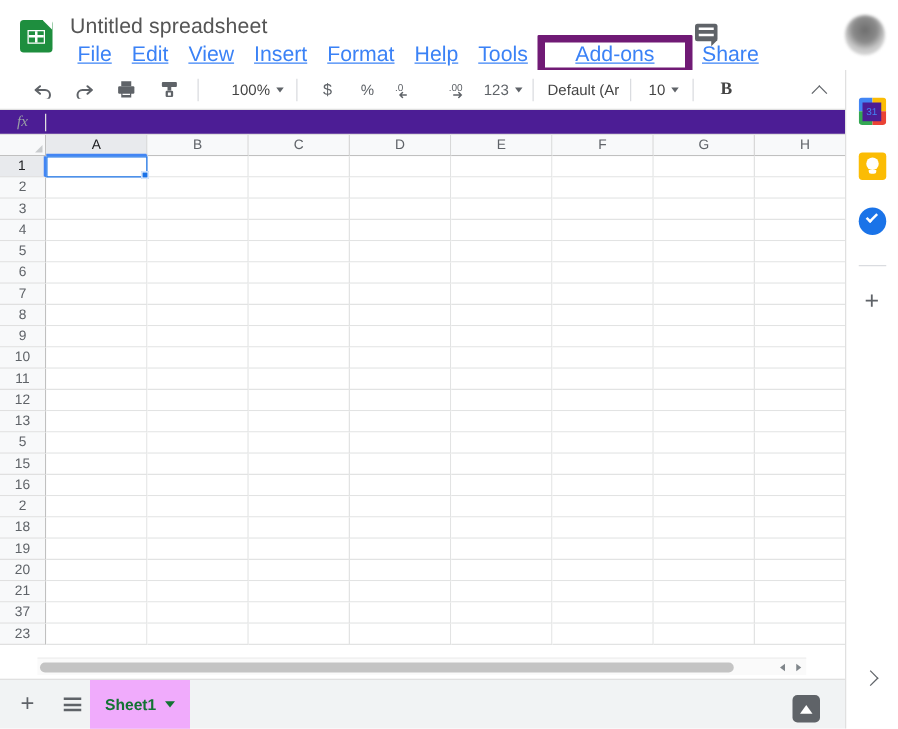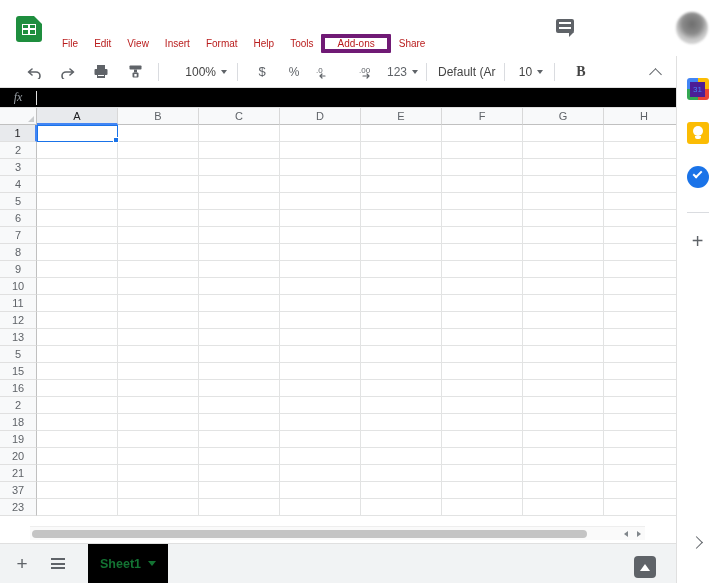--- a/index.html
+++ b/index.html
@@ -39,25 +39,25 @@
   .doc-title {
     position: absolute; left: 56px; top: 11px;
     font-size: 17px; color: #555; letter-spacing: 0.1px;
     white-space: nowrap;
   }
   .menubar {
     position: absolute; left: 54px; top: 34px;
     display: flex; align-items: center; height: 19px;
   }
   .menu-item {
-    font-size: 10px; color: #b91c1c; padding: 2px 8px;
-    white-space: nowrap; cursor: default;
+    font-size: 17px; color: #3b82f6; padding: 2px 8px;
+    white-space: nowrap; cursor: default; text-decoration: underline;
   }
   .menu-item.highlighted {
-    border: 4px solid #701a75; padding: 0 12px; border-radius: 1px;
+    border: 6px solid #701a75; padding: 0 24px; border-radius: 1px;
   }
 
   .comment-icon {
     position: absolute; left: 556px; top: 19px; width: 18px; height: 16px;
     cursor: pointer;
   }
   .comment-icon .bubble {
     position: absolute; left: 0; top: 0; width: 18px; height: 14px;
     background: #5f6368; border-radius: 2px;
   }
@@ -121,21 +121,21 @@
     display: flex; align-items: center; justify-content: center; cursor: pointer;
   }
   .chev-up {
     width: 9px; height: 9px; border-left: 1.6px solid #5f6368; border-top: 1.6px solid #5f6368;
     transform: rotate(45deg); margin-top: 4px;
   }
 
   
   .formula-bar {
     position: absolute; left: 0; top: 88px; width: 676px; height: 20px;
-    background: #000000; border-bottom: 1px solid #e0e0e0; display: flex; align-items: center;
+    background: #4c1d95; border-bottom: 1px solid #e0e0e0; display: flex; align-items: center;
   }
   .fx-label {
     width: 36px; text-align: center; font-size: 12px; color: #9aa0a6;
     font-family: "Liberation Serif", serif; font-style: italic;
   }
   .fx-divider { width: 1px; height: 14px; background: #e0e0e0; }
   .fx-input {
     flex: 1; height: 18px; border: none; outline: none;
     font-size: 12px; padding-left: 6px; color: #222; background: transparent;
   }
@@ -223,21 +223,21 @@
     display: flex; align-items: center; justify-content: center; cursor: pointer; color: #5f6368;
   }
   .sb-plus { font-size: 19px; line-height: 1; color: #5f6368; }
   .sb-burger { width: 14px; height: 11px; position: relative; }
   .sb-burger span { position: absolute; left: 0; width: 14px; height: 2px; background: #5f6368; }
   .sb-burger span:nth-child(1) { top: 0; }
   .sb-burger span:nth-child(2) { top: 4.5px; }
   .sb-burger span:nth-child(3) { top: 9px; }
 
   .sheet-tab {
-    margin-left: 16px; height: 40px; padding: 0 12px; background: #000000;
+    height: 40px; padding: 0 12px; background: #f0abfc;
     display: flex; align-items: center; gap: 7px; cursor: pointer;
   }
   .sheet-tab-label { font-size: 12.5px; color: #137333; font-weight: bold; }
   .sheet-tab-caret {
     width: 0; height: 0; border-left: 4px solid transparent; border-right: 4px solid transparent;
     border-top: 5px solid #137333;
   }
   .explore-btn {
     position: absolute; right: 20px; bottom: 5px; width: 22px; height: 22px;
     background: #5f6368; border-radius: 4px; display: flex; align-items: center; justify-content: center;
@@ -296,20 +296,21 @@
 </head>
 <body>
 
 <div id="app">
 
   <div class="header">
     <div class="doc-icon">
       <div class="fold"></div>
       <div class="sheet-glyph"></div>
     </div>
+    <div class="doc-title">Untitled spreadsheet</div>
 
     <div class="menubar">
       <div class="menu-item">File</div>
       <div class="menu-item">Edit</div>
       <div class="menu-item">View</div>
       <div class="menu-item">Insert</div>
       <div class="menu-item">Format</div>
       <div class="menu-item">Help</div>
       <div class="menu-item">Tools</div>
       <div class="menu-item highlighted">Add-ons</div>

